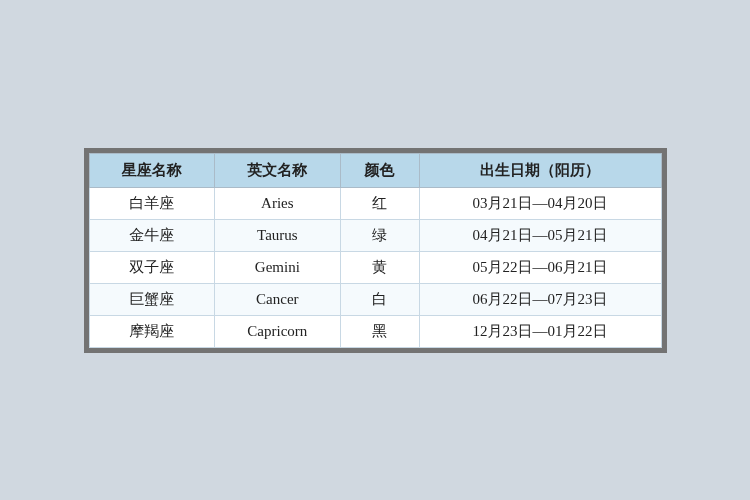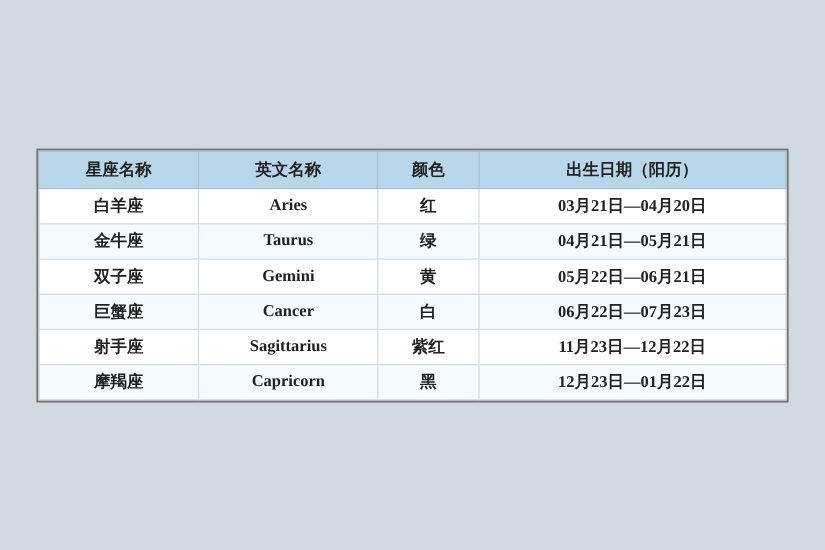--- a/index.html
+++ b/index.html
@@ -13,22 +13,22 @@
       height: 500px;
       background-color: #d0d8e0;
       display: flex;
       align-items: center;
       justify-content: center;
       font-family: "SimSun", "宋体", serif;
     }
 
     .table-container {
       background-color: #ffffff;
-      border: 2px solid #737373;
-      width: 684px;
+      border: 5px solid #737373;
+      width: 583px;
     }
 
     table {
       width: 100%;
       border-collapse: collapse;
     }
 
     thead tr {
       background-color: #b8d8ea;
     }
@@ -49,21 +49,20 @@
     tbody tr:nth-child(even) {
       background-color: #f5fafd;
     }
 
     tbody td {
       border: 1px solid #c8d8e4;
       padding: 6px 10px;
       text-align: center;
       font-size: 15px;
       color: #222;
-      font-weight: bold;
     }
 
     tbody td:first-child {
       font-size: 15px;
     }
 
     tbody td:nth-child(2) {
       font-style: normal;
       margin-left: 12px;
     }
@@ -100,26 +99,20 @@
           <td>黄</td>
           <td>05月22日—06月21日</td>
         </tr>
         <tr>
           <td>巨蟹座</td>
           <td>Cancer</td>
           <td>白</td>
           <td>06月22日—07月23日</td>
         </tr>
         <tr>
-          <td>射手座</td>
-          <td>Sagittarius</td>
-          <td>紫红</td>
-          <td>11月23日—12月22日</td>
-        </tr>
-        <tr>
           <td>摩羯座</td>
           <td>Capricorn</td>
           <td>黑</td>
           <td>12月23日—01月22日</td>
         </tr>
       </tbody>
   </table>
 </div>
 
 </body></html>

